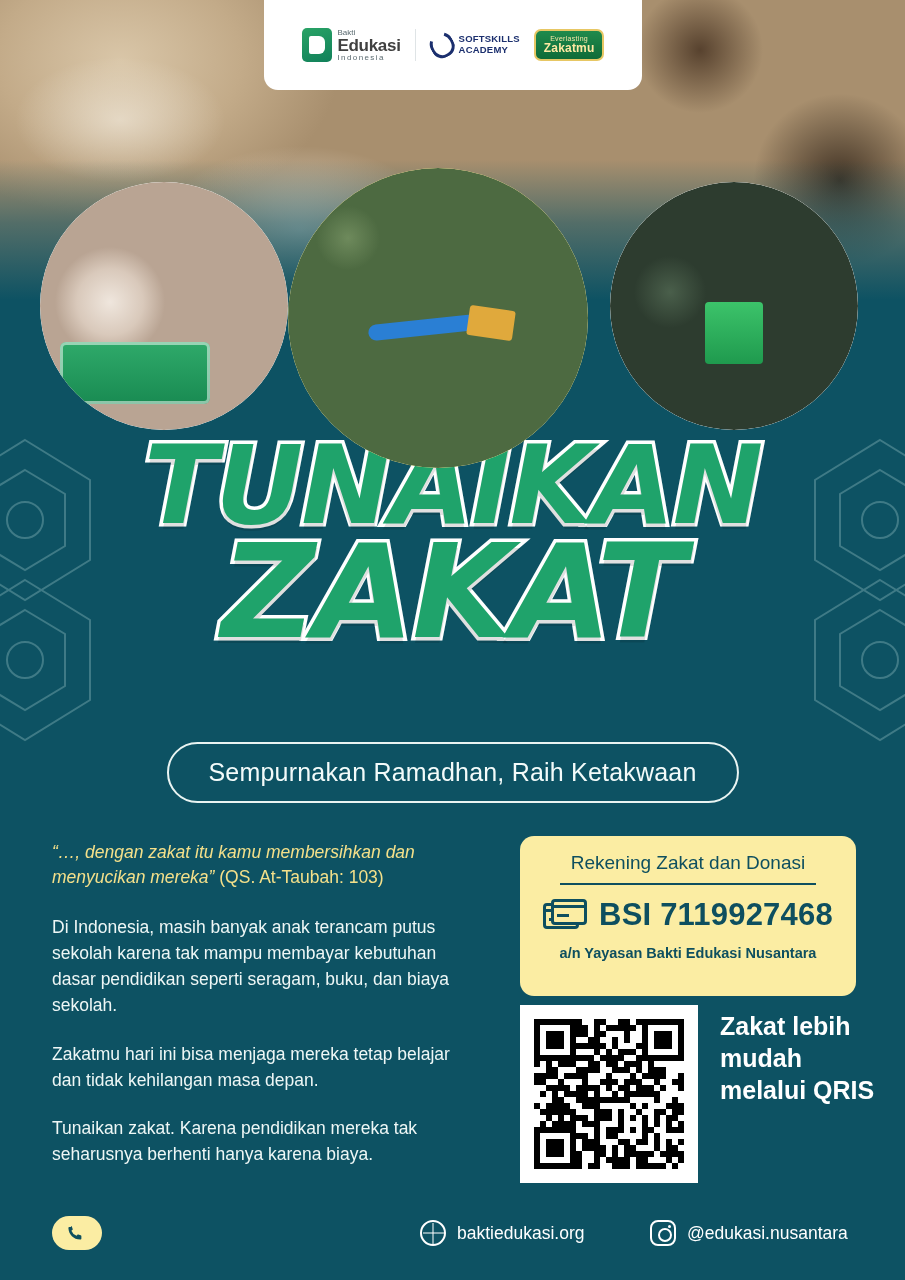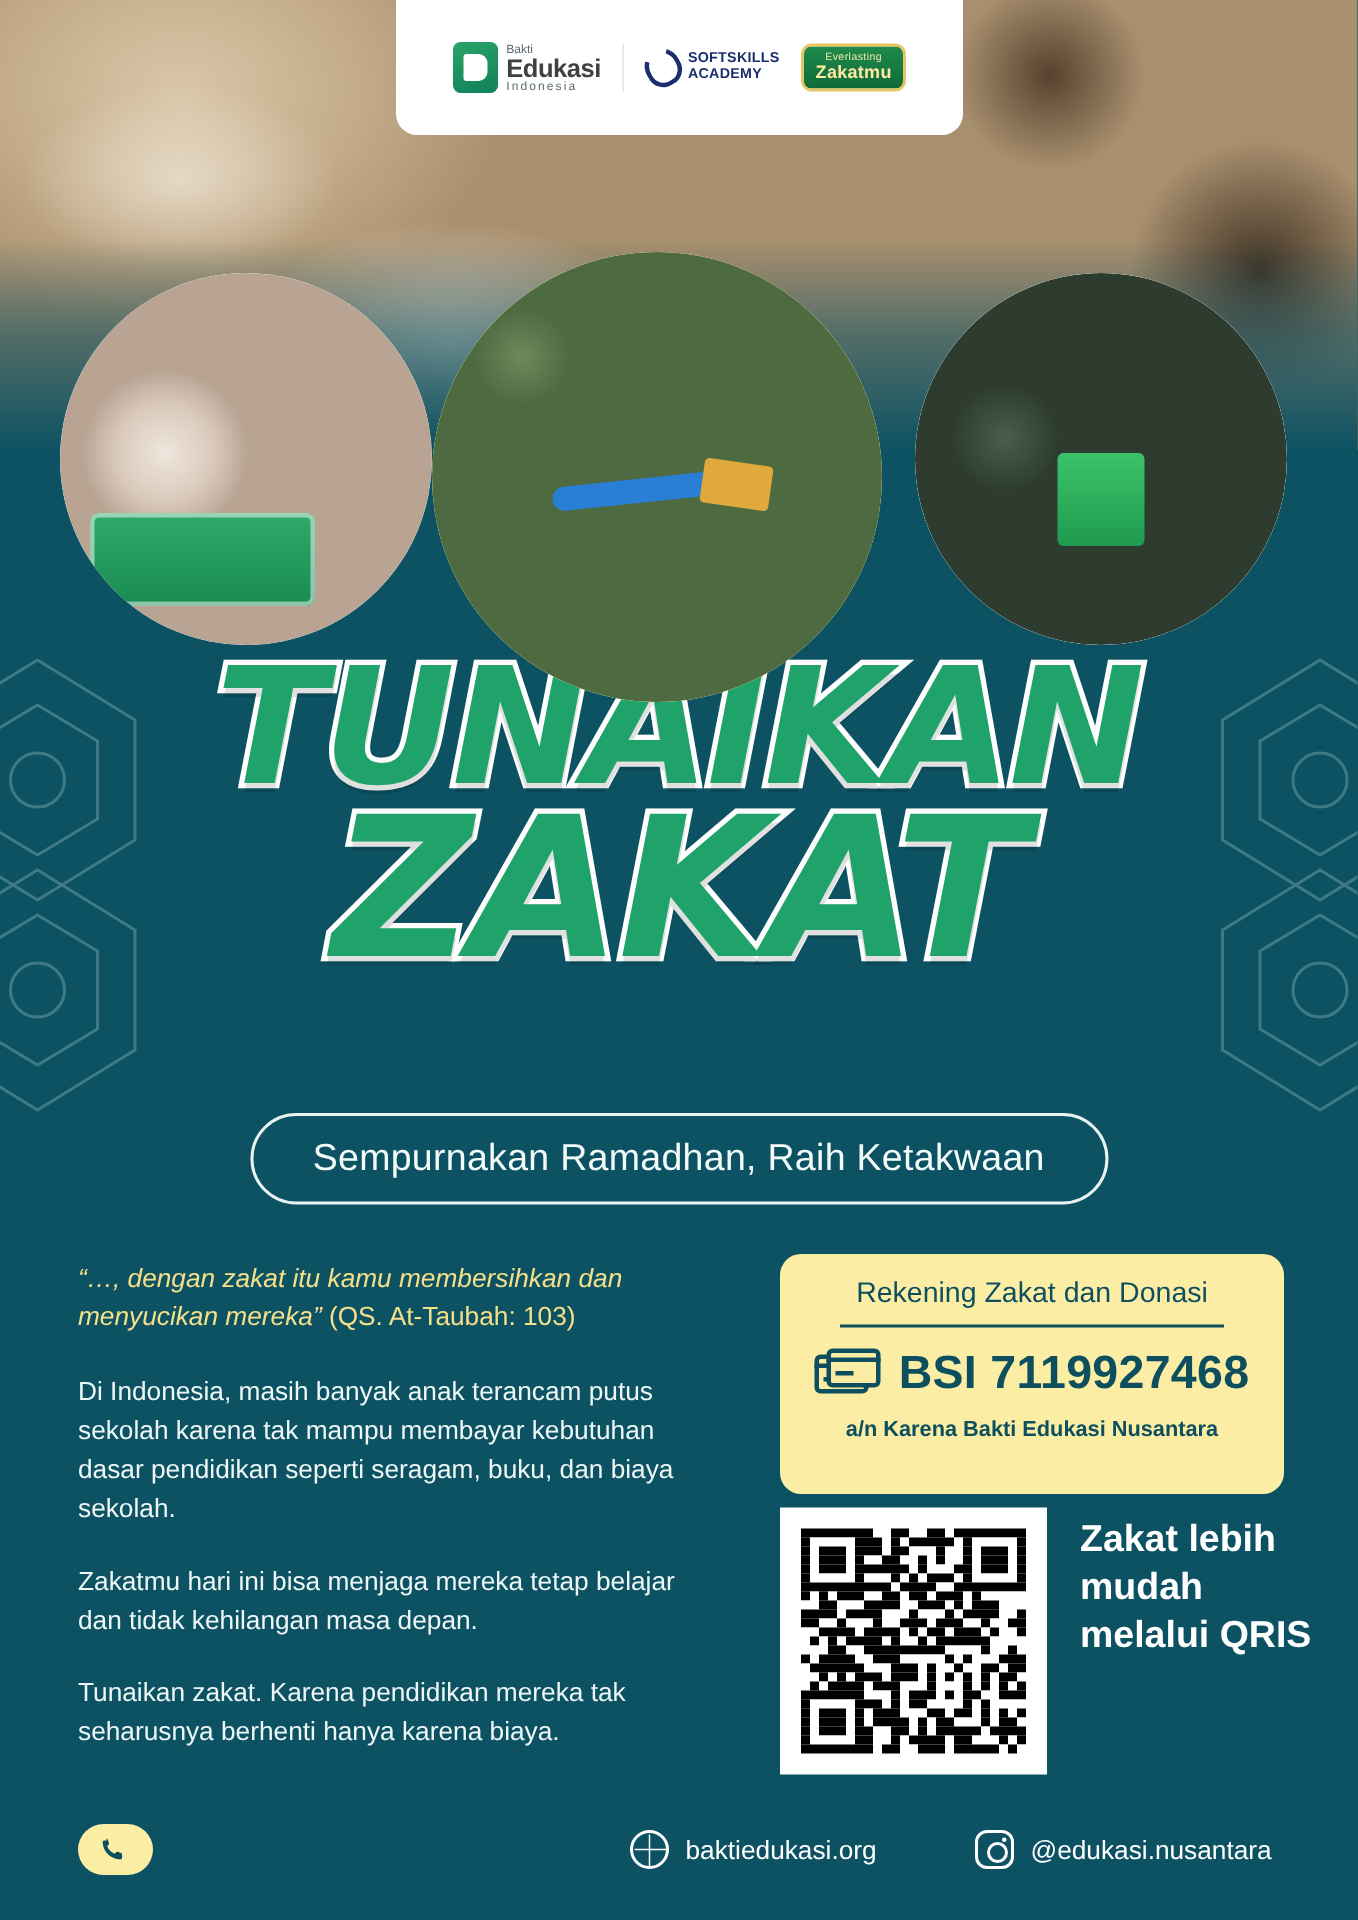--- a/index.html
+++ b/index.html
@@ -286,21 +286,21 @@
     <div class="card-ico">
       <div class="c1"></div>
         <div class="c2"></div>
         <div class="c3"></div>
       <div class="c4"></div>
         <div class="c5"></div>
         <div class="c6"></div>
     </div>
     <div class="rek-num">BSI 7119927468</div>
   </div>
-  <div class="rek-an">a/n Karena Bakti Edukasi Nusantara</div>
+  <div class="rek-an">a/n Yayasan Bakti Edukasi Nusantara</div>
 </div>
 
 <div class="qr-box">
   <div class="qr-grid" id="qr">
       <span></span>
       <span></span>
       <span></span>
       <span></span>
       <span></span>
       <span></span>

